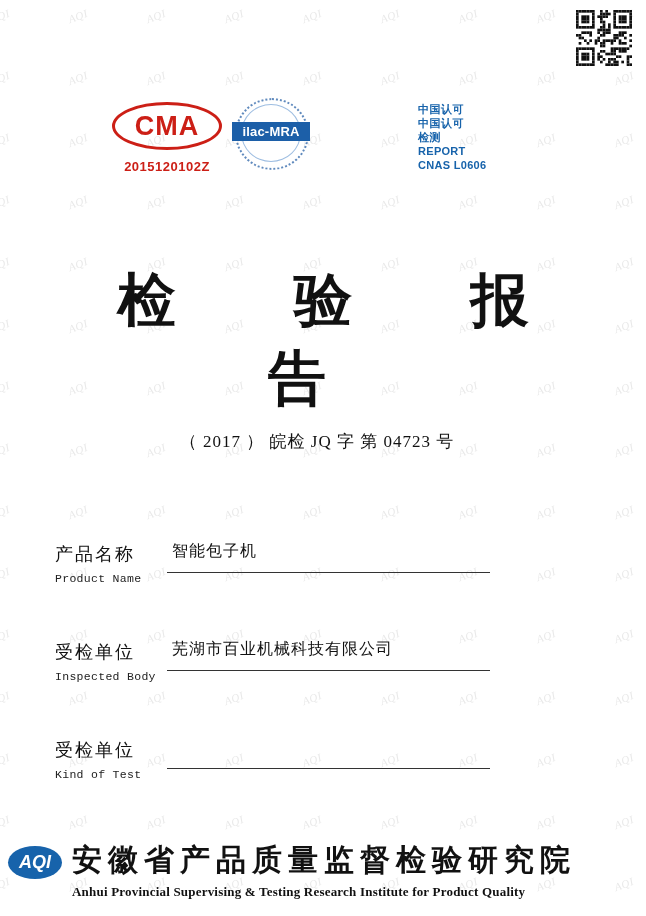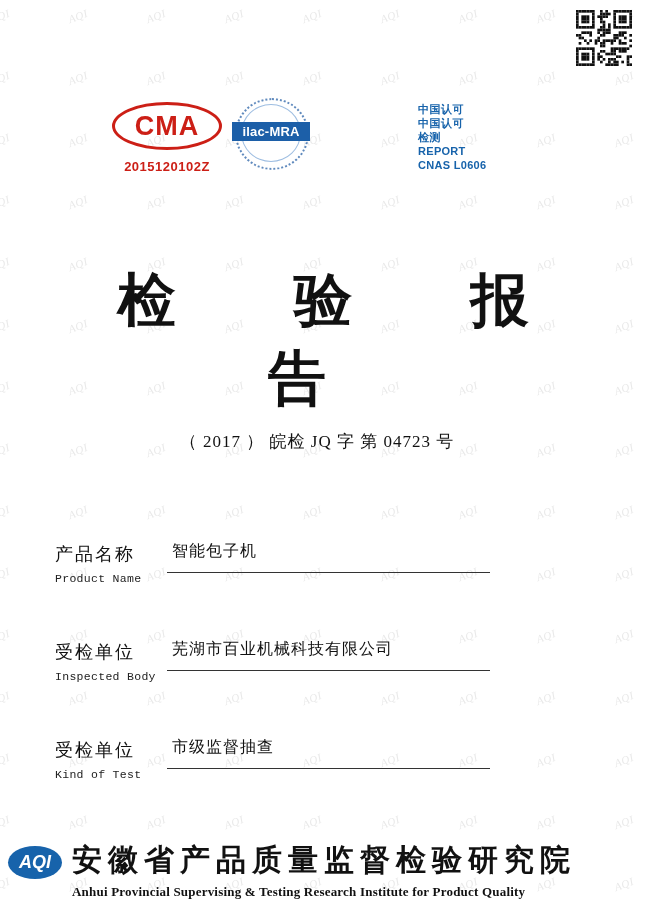--- a/index.html
+++ b/index.html
@@ -723,21 +723,20 @@
     <div class="field">
       <div class="label-cn">受检单位</div>
       <div class="label-en">Inspected Body</div>
       <div class="value">芜湖市百业机械科技有限公司</div>
       <div class="rule"></div>
     </div>
 
     <div class="field">
       <div class="label-cn">受检单位</div>
       <div class="label-en">Kind of Test</div>
-      <div class="value">市级监督抽查</div>
       <div class="rule"></div>
     </div>
 
   </div>
 
   <div class="footer">
     <div class="aqi-badge">AQI</div>
     <div class="org-cn">安徽省产品质量监督检验研究院</div>
     <div class="org-en">Anhui Provincial Supervising &amp; Testing Research Institute for Product Quality</div>
   </div>

